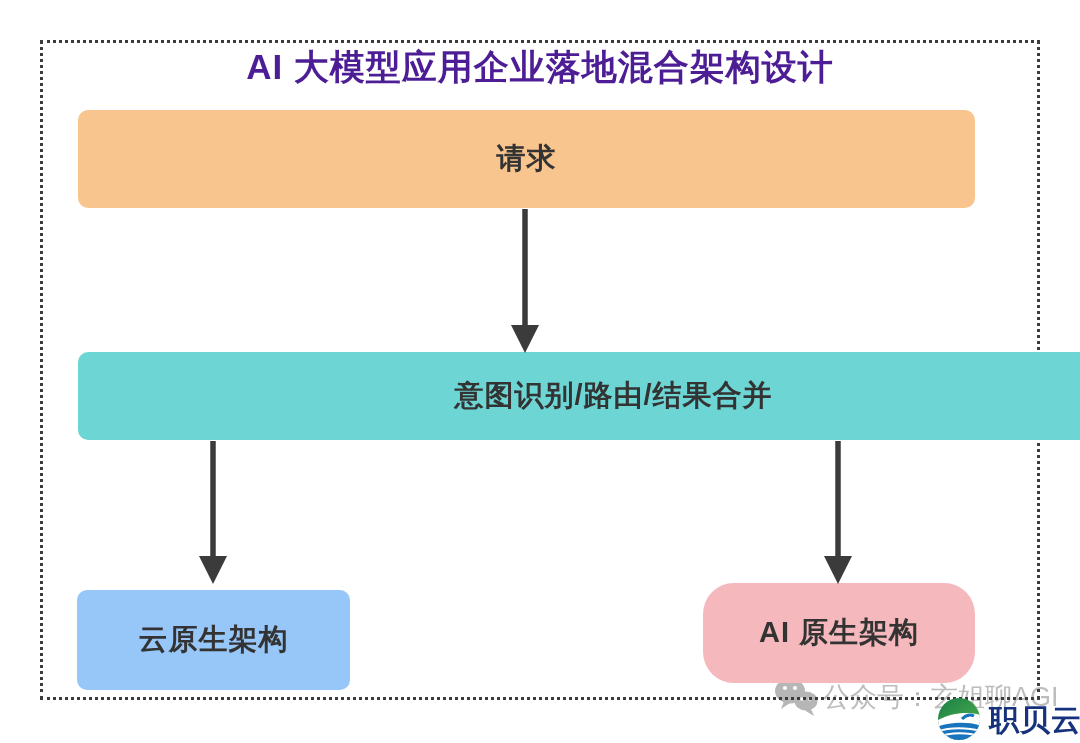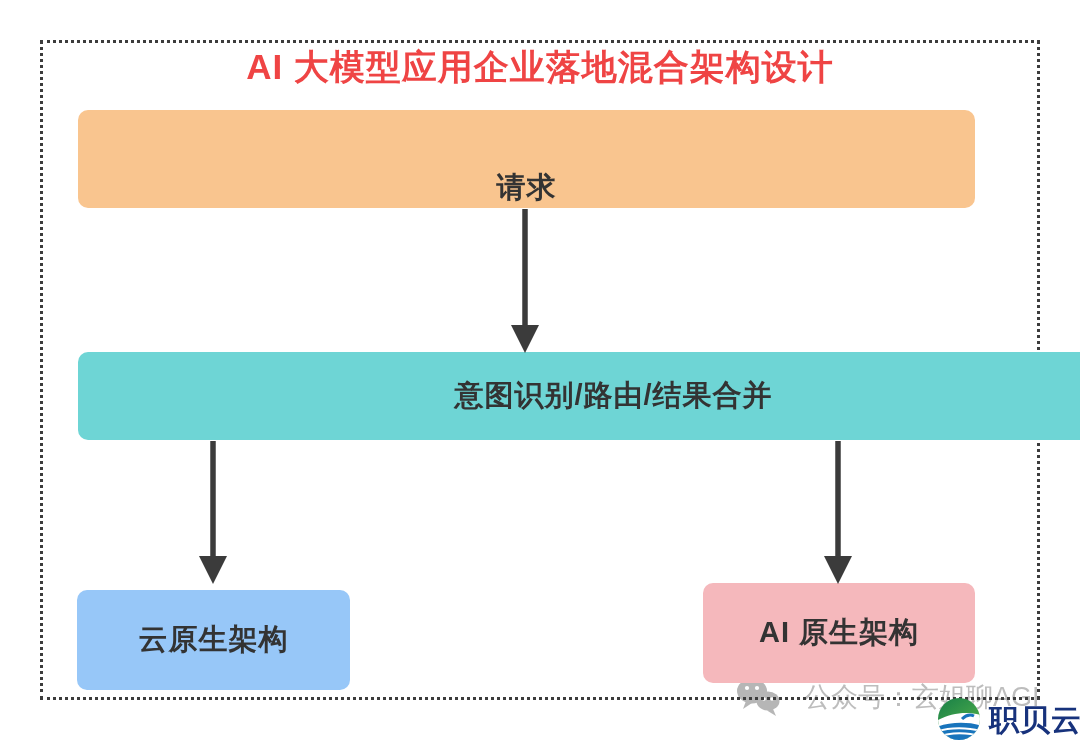--- a/index.html
+++ b/index.html
@@ -9,38 +9,38 @@
     font-family:"Liberation Sans", sans-serif;
   }
   .frame {
     position:absolute; left:40px; top:40px;
     width:994px; height:654px;
     border:3px dotted #3c3c3c;
   }
   .title {
     position:absolute; left:40px; top:44px; width:1000px;
     text-align:center; font-size:35px; font-weight:700;
-    color:#ef4444; letter-spacing:1px;
+    color:#4c1d95; letter-spacing:1px;
   }
   .node {
     position:absolute; display:flex; align-items:center; justify-content:center;
     border-radius:10px; font-size:29px; font-weight:700; color:#333333;
     letter-spacing:1px;
   }
-  .node-request { left:78px;  top:110px; width:897px; height:98px;  background:#F9C58F;align-items:flex-end; }
+  .node-request { left:78px;  top:110px; width:897px; height:98px;  background:#F9C58F; }
   .node-router  { left:78px;  top:352px; width:1071px; height:88px;  background:#6ED5D5; }
   .node-cloud   { left:77px;  top:583px; width:273px; height:100px; background:#97C7F8;margin-top:7px; }
-  .node-ai      { left:703px; top:583px; width:272px; height:100px; background:#F5B8BC; }
+  .node-ai      { left:703px; top:583px; width:272px; height:100px; background:#F5B8BC;border-radius:31px; }
   .arrows {
     position:absolute; left:0; top:0; width:1080px; height:743px;
     pointer-events:none;
   }
   .watermark {
-    position:absolute; left:735px; top:676px;
-    display:flex; align-items:center; gap:22px;
+    position:absolute; left:773px; top:676px;
+    display:flex; align-items:center; gap:3px;
     color:#bdbdbd; font-size:27px; white-space:nowrap;
   }
   .logo {
     position:absolute; left:932px; top:697px;
     display:flex; align-items:center; z-index:6;
   }
   .logo-text {
     font-size:30px; font-weight:700; color:#17327C;
     letter-spacing:1px; margin-left:2px; white-space:nowrap;
   }

